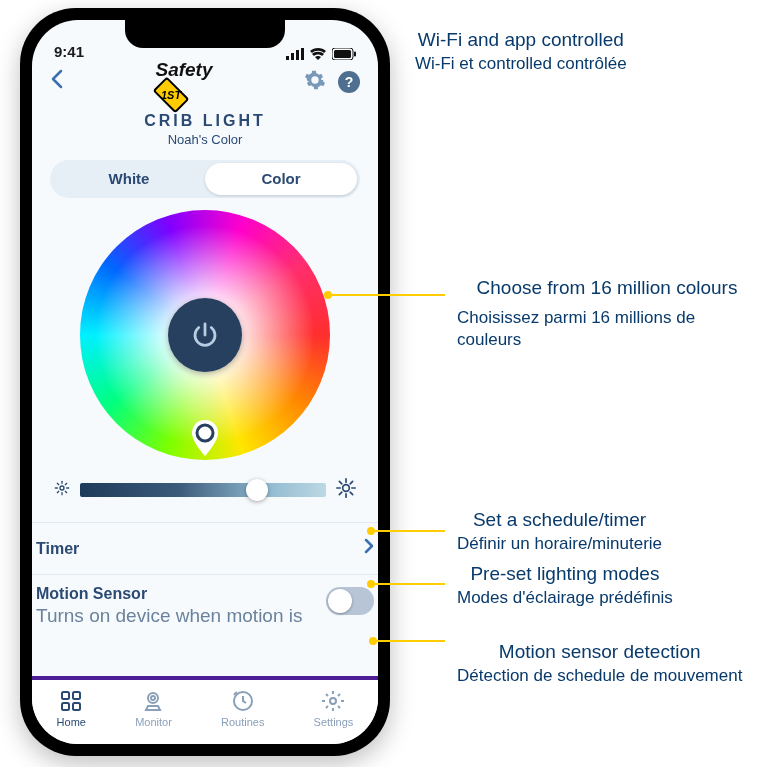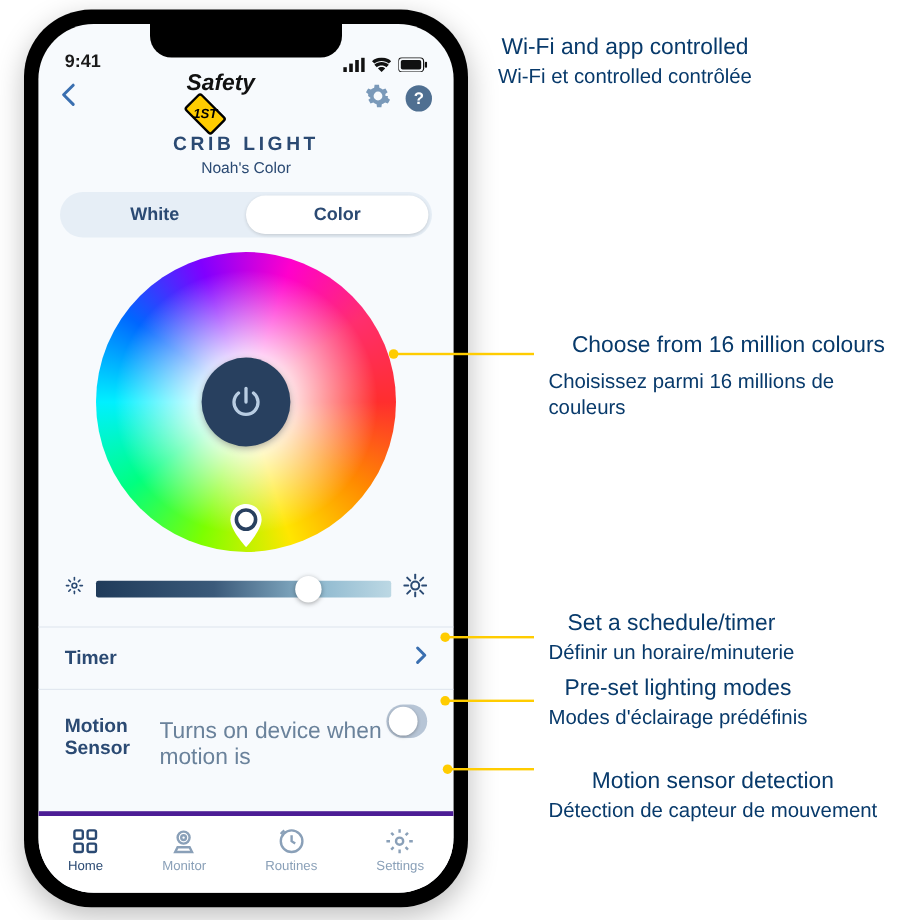--- a/index.html
+++ b/index.html
@@ -133,26 +133,26 @@
     position: absolute; top: 50%; left: 72%; transform: translate(-50%,-50%);
     width: 22px; height: 22px; border-radius: 50%; background: #fff;
     box-shadow: 0 1px 4px rgba(0,0,0,.35);
   }
 
   
   .list { position: absolute; top: 502px; left: 0; right: 0; }
   .row {
     height: 52px; border-top: 1px solid #e2e8f0;
     display: flex; align-items: center; justify-content: space-between;
-    padding: 0 22px;
+    padding: 0 4px;
   }
   .row-label { font-size: 16px; font-weight: 600; color: #2b4a73; }
   .chev { color: #3a6fb0; font-size: 18px; font-weight: 700; }
   .row.motion { height: 64px; flex-direction: row; align-items: flex-start; padding-top: 10px;}
-  .motion-left { display:flex; flex-direction: row; margin-top: 12px; }
+  .motion-left { display:flex; flex-direction: column; }
   .motion-sub { font-size: 19px; color: #6a829b; margin-top: 2px; }
   .toggle {
     width: 48px; height: 28px; border-radius: 14px; background: #b7c5d6;
     position: relative; margin-top: 2px;
   }
   .toggle-knob {
     position: absolute; top: 2px; left: 2px; width: 24px; height: 24px;
     background: #fff; border-radius: 50%; box-shadow: 0 1px 3px rgba(0,0,0,.3);
   }
 
@@ -373,16 +373,16 @@
     <div class="callout" style="top:508px; left:42px;">
       <div class="c-en">Set a schedule/timer</div>
       <div class="c-fr">Définir un horaire/minuterie</div>
     </div>
     <div class="callout" style="top:562px; left:42px;">
       <div class="c-en">Pre-set lighting modes</div>
       <div class="c-fr">Modes d'éclairage prédéfinis</div>
     </div>
     <div class="callout" style="top:640px; left:42px;">
       <div class="c-en">Motion sensor detection</div>
-      <div class="c-fr">Détection de capteur de mouvement</div>
+      <div class="c-fr">Détection de schedule de mouvement</div>
     </div>
   </div>
 </div>
 
 </body></html>

